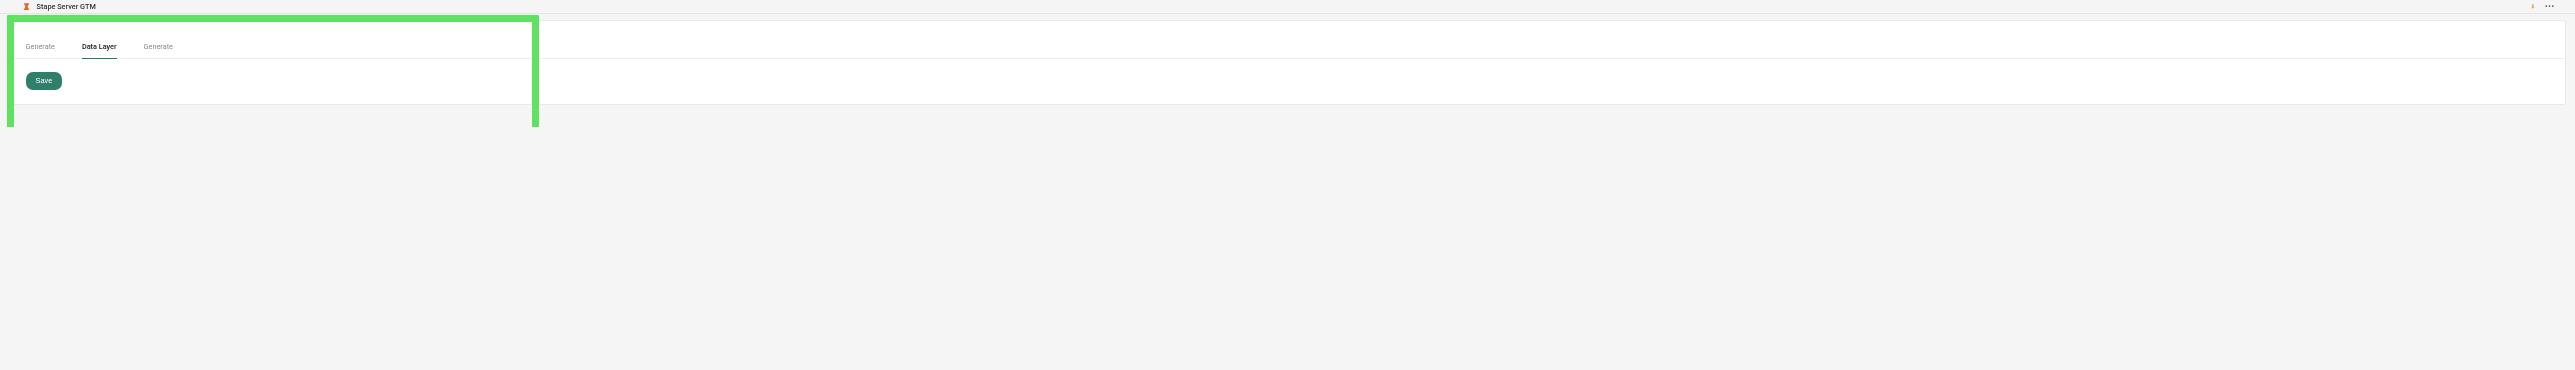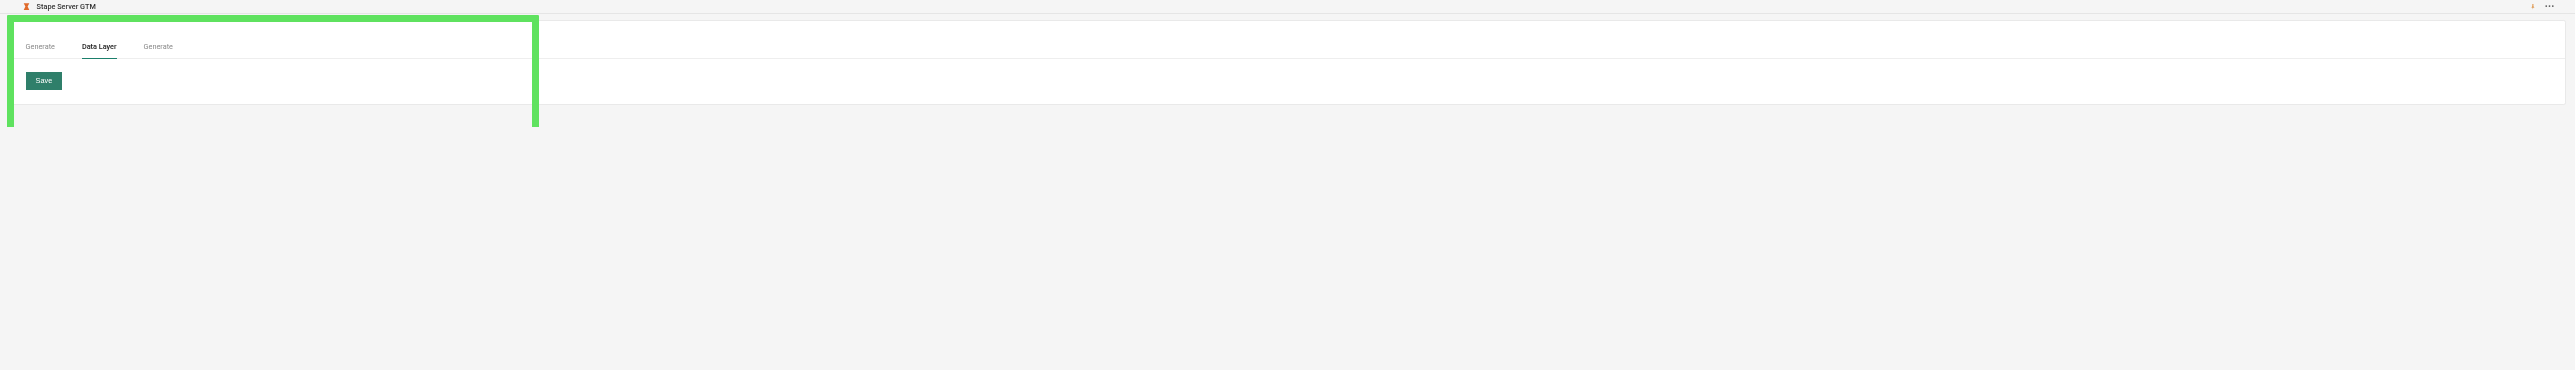--- a/index.html
+++ b/index.html
@@ -118,21 +118,21 @@
     justify-content: center;
     cursor: pointer;
   }
   .chk svg { display:block; }
   .check-label { font-size: 7.3px; color: #333; }
 
   .save-btn {
     background: #2f7f6a;
     color: #fff;
     border: none;
-    border-radius: 0;
+    border-radius: 7px;
     padding: 4.5px 10px;
     font-size: 7.3px;
     cursor: pointer;
   }
 </style>
 </head>
 <body>
 
 <div class="topbar">
   <div class="topbar-left">

